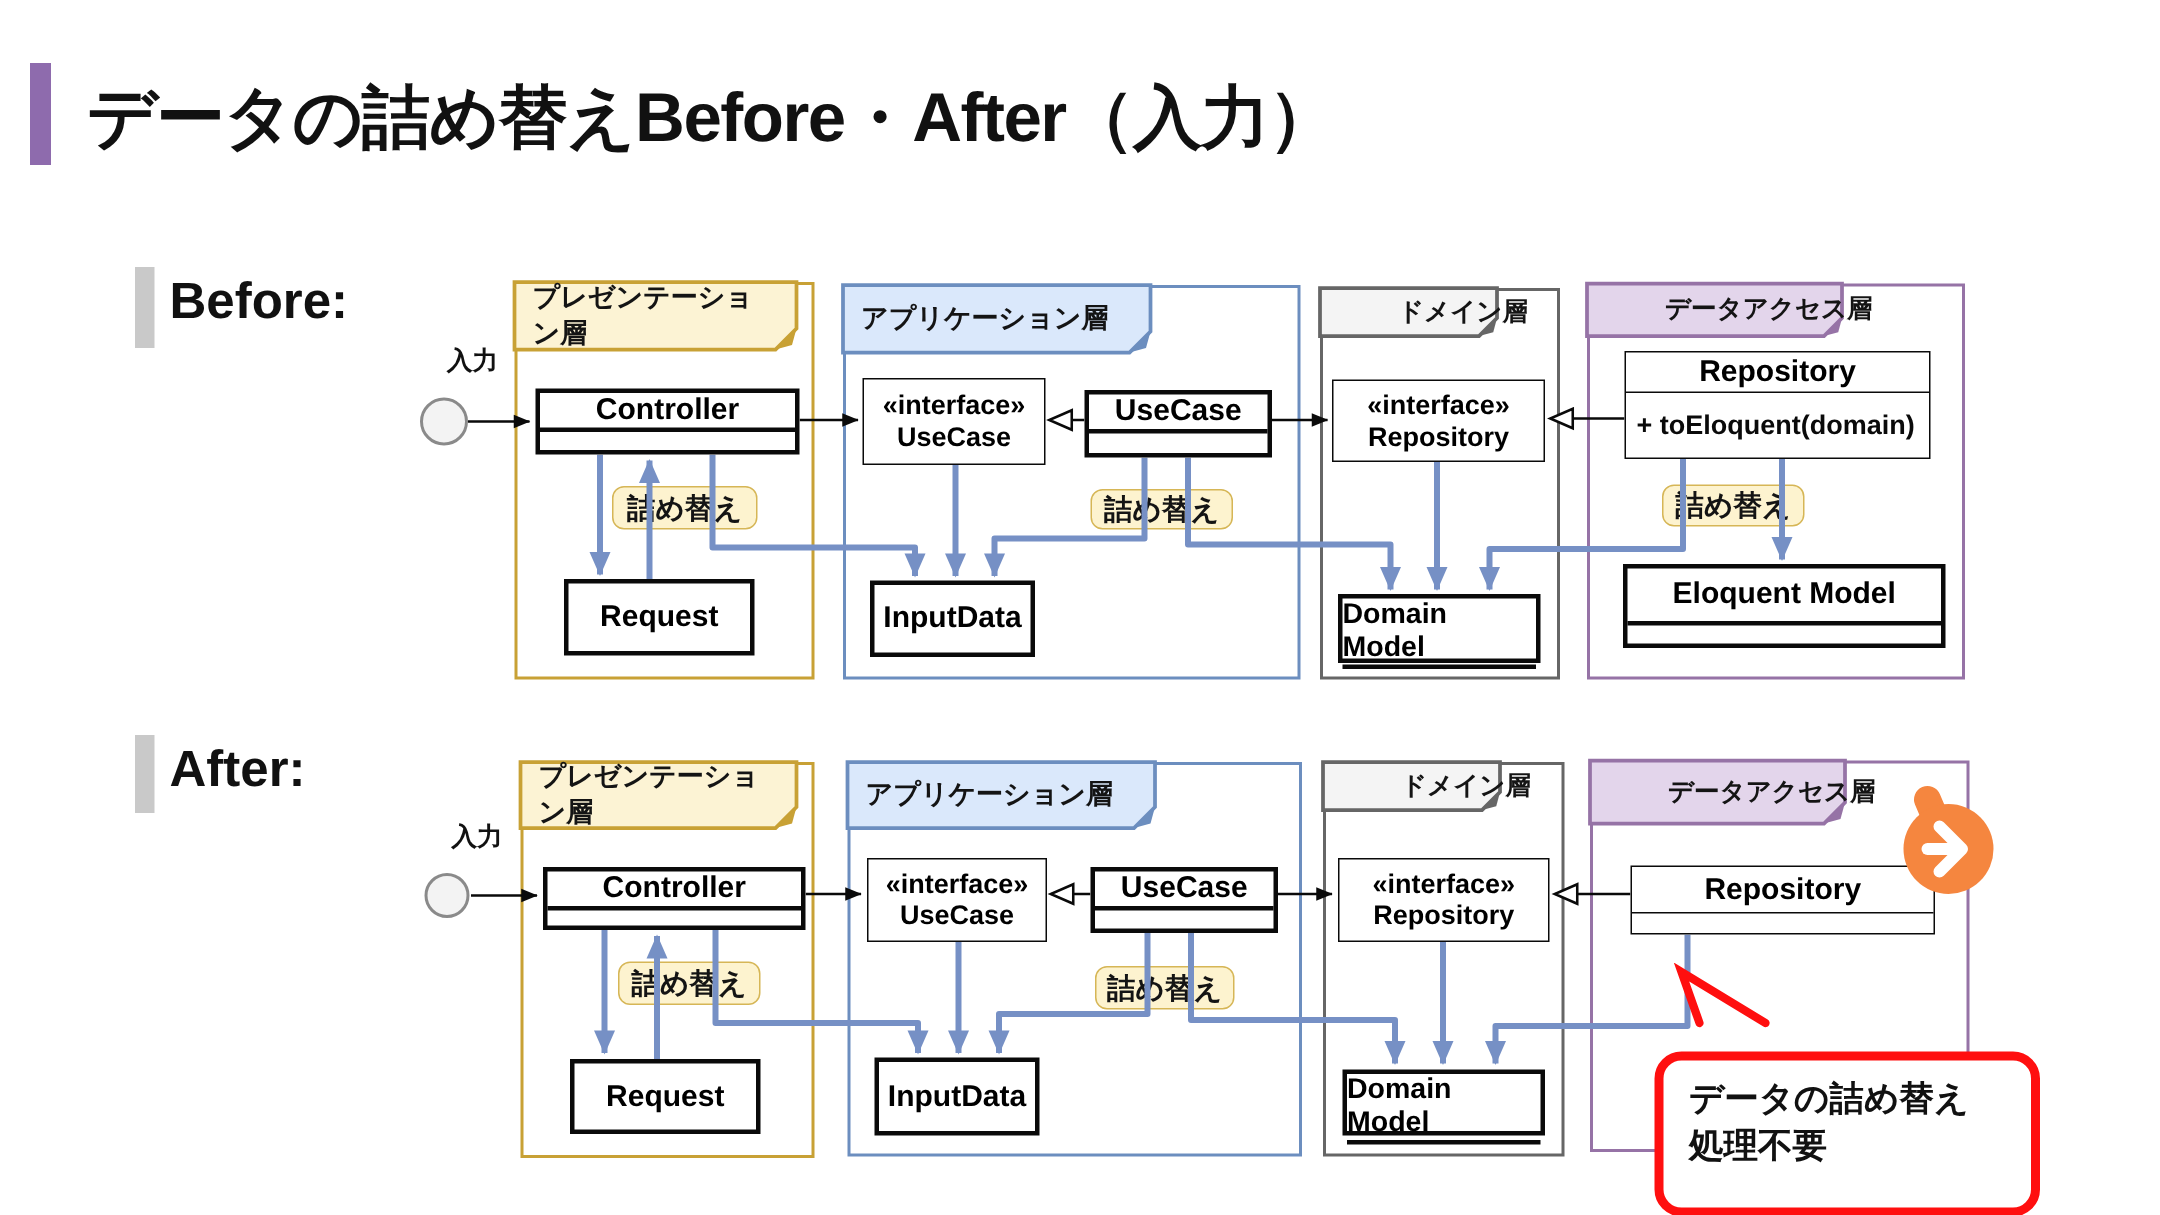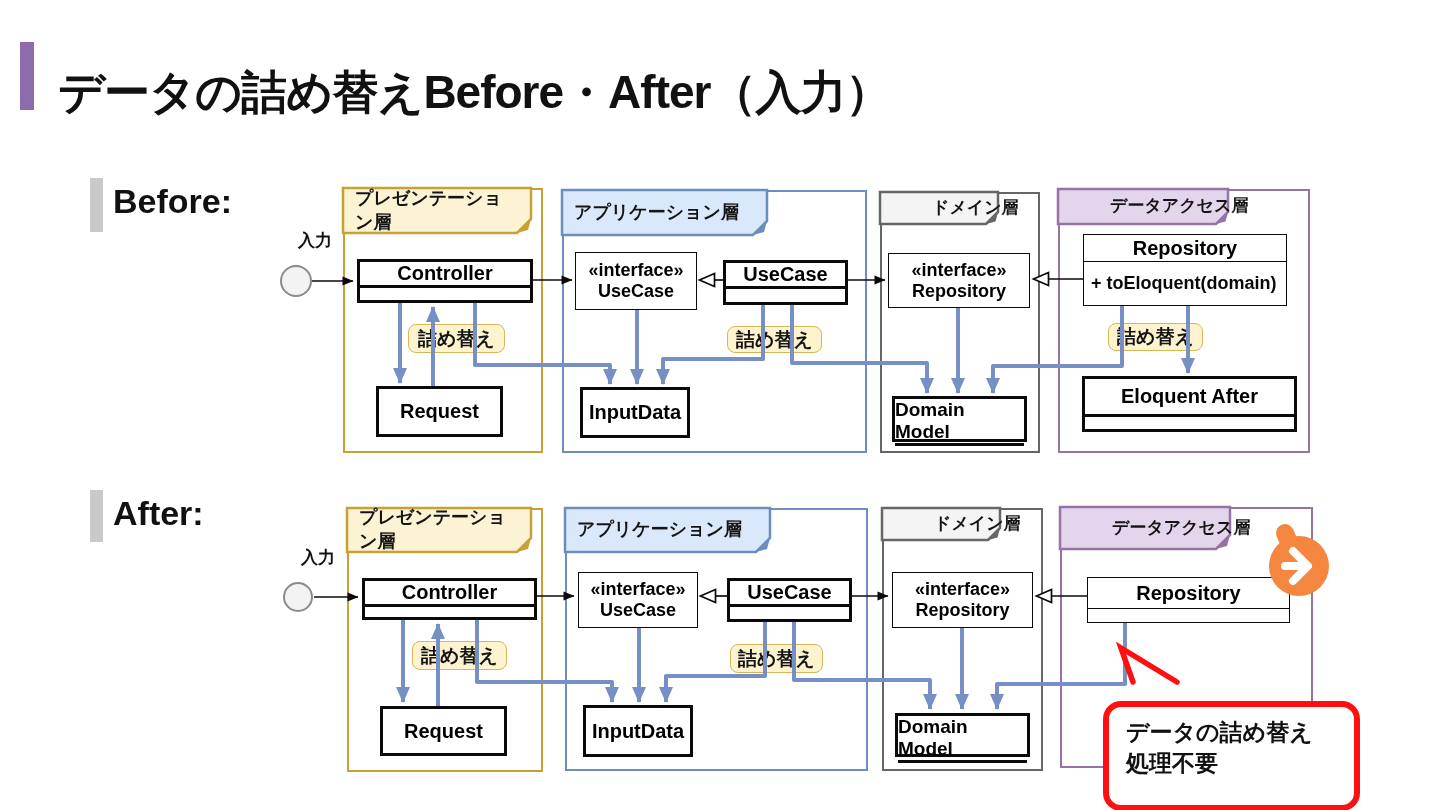--- a/index.html
+++ b/index.html
@@ -1,20 +1,20 @@
 <!DOCTYPE html>
 <html><head>
 <meta charset="utf-8">
 <style>
   html,body{margin:0;padding:0;}
   body{width:1440px;height:810px;background:#fff;font-family:"Liberation Sans","DejaVu Sans",sans-serif;overflow:hidden;position:relative;}
   .abs{position:absolute;}
   
   .title-bar{left:20px;top:42px;width:14px;height:68px;background:#8E6BAD;}
-  .slide-title{left:58px;top:62px;width:1100px;font-size:46px;font-weight:bold;color:#111;letter-spacing:-1px;}
+  .slide-title{left:58px;top:48px;width:1100px;font-size:46px;font-weight:bold;color:#111;letter-spacing:-1px;}
   
   .sec-bar{width:13px;background:#C9C9C9;}
   .sec-label{font-size:34px;font-weight:bold;color:#111;}
   
   .pkg{border:2.5px solid;background:#fff;z-index:1;box-sizing:border-box;}
   .pkg.y{border-color:#C8A135;}
   .pkg.b{border-color:#6C8EBF;}
   .pkg.g{border-color:#666666;}
   .pkg.p{border-color:#9673A6;}
   
@@ -175,21 +175,21 @@
 </div>
 <div class="abs cls" style="left:892px;top:396px;width:135px;height:46px;">
   <div class="cls-title" style="font-size:19px;">Domain Model</div>
     <div class="cls-empty" style="height:13px;"></div>
 </div>
 <div class="abs cls thin" style="left:1083px;top:234px;width:204px;height:72px;">
   <div class="cls-title" style="flex:none;height:26px;">Repository</div>
   <div class="cls-method">+ toEloquent(domain)</div>
 </div>
 <div class="abs cls" style="left:1082px;top:376px;width:215px;height:56px;">
-  <div class="cls-title">Eloquent After</div>
+  <div class="cls-title">Eloquent Model</div>
     <div class="cls-empty" style="height:12px;"></div>
 </div>
 
 <div class="abs note" style="left:408px;top:324px;width:97px;height:29px;">詰め替え</div>
 <div class="abs note" style="left:727px;top:326px;width:95px;height:27px;">詰め替え</div>
 <div class="abs note" style="left:1108px;top:323px;width:95px;height:28px;">詰め替え</div>
 
 <div class="abs input-label" style="left:281px;top:546px;">入力</div>
 <div class="abs start-circle" style="left:283px;top:582px;width:30px;height:30px;"></div>
 

